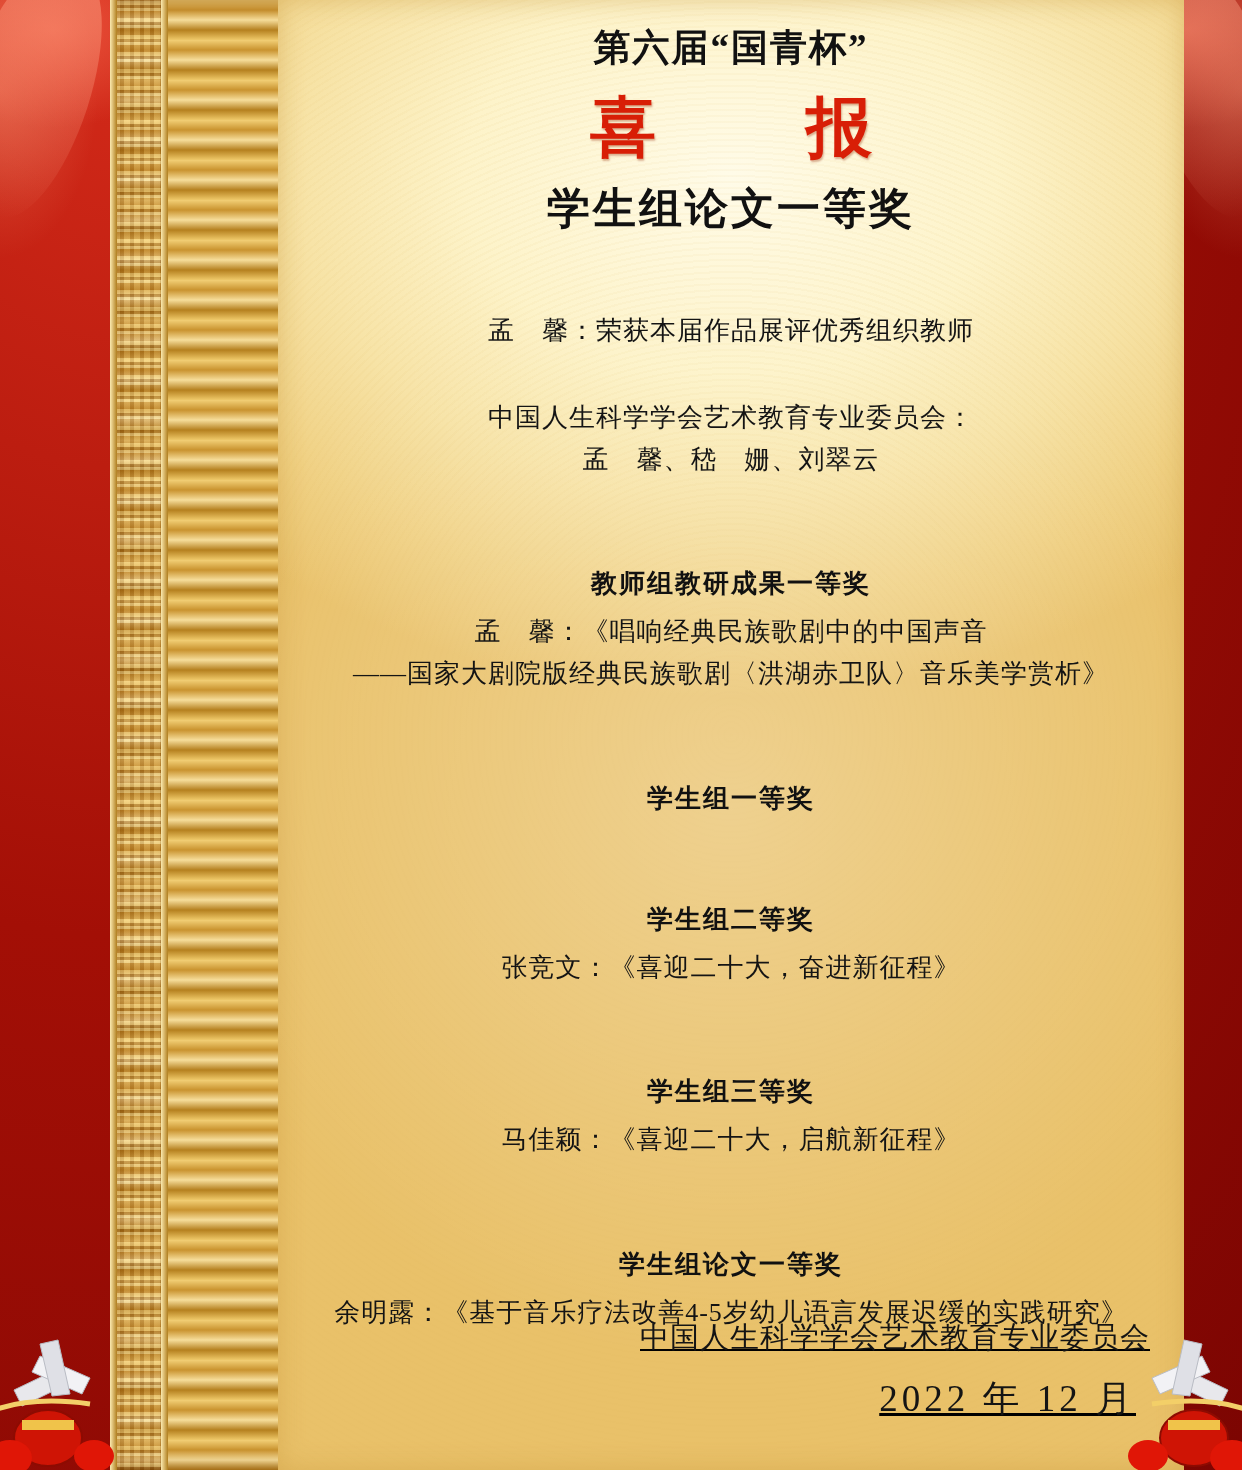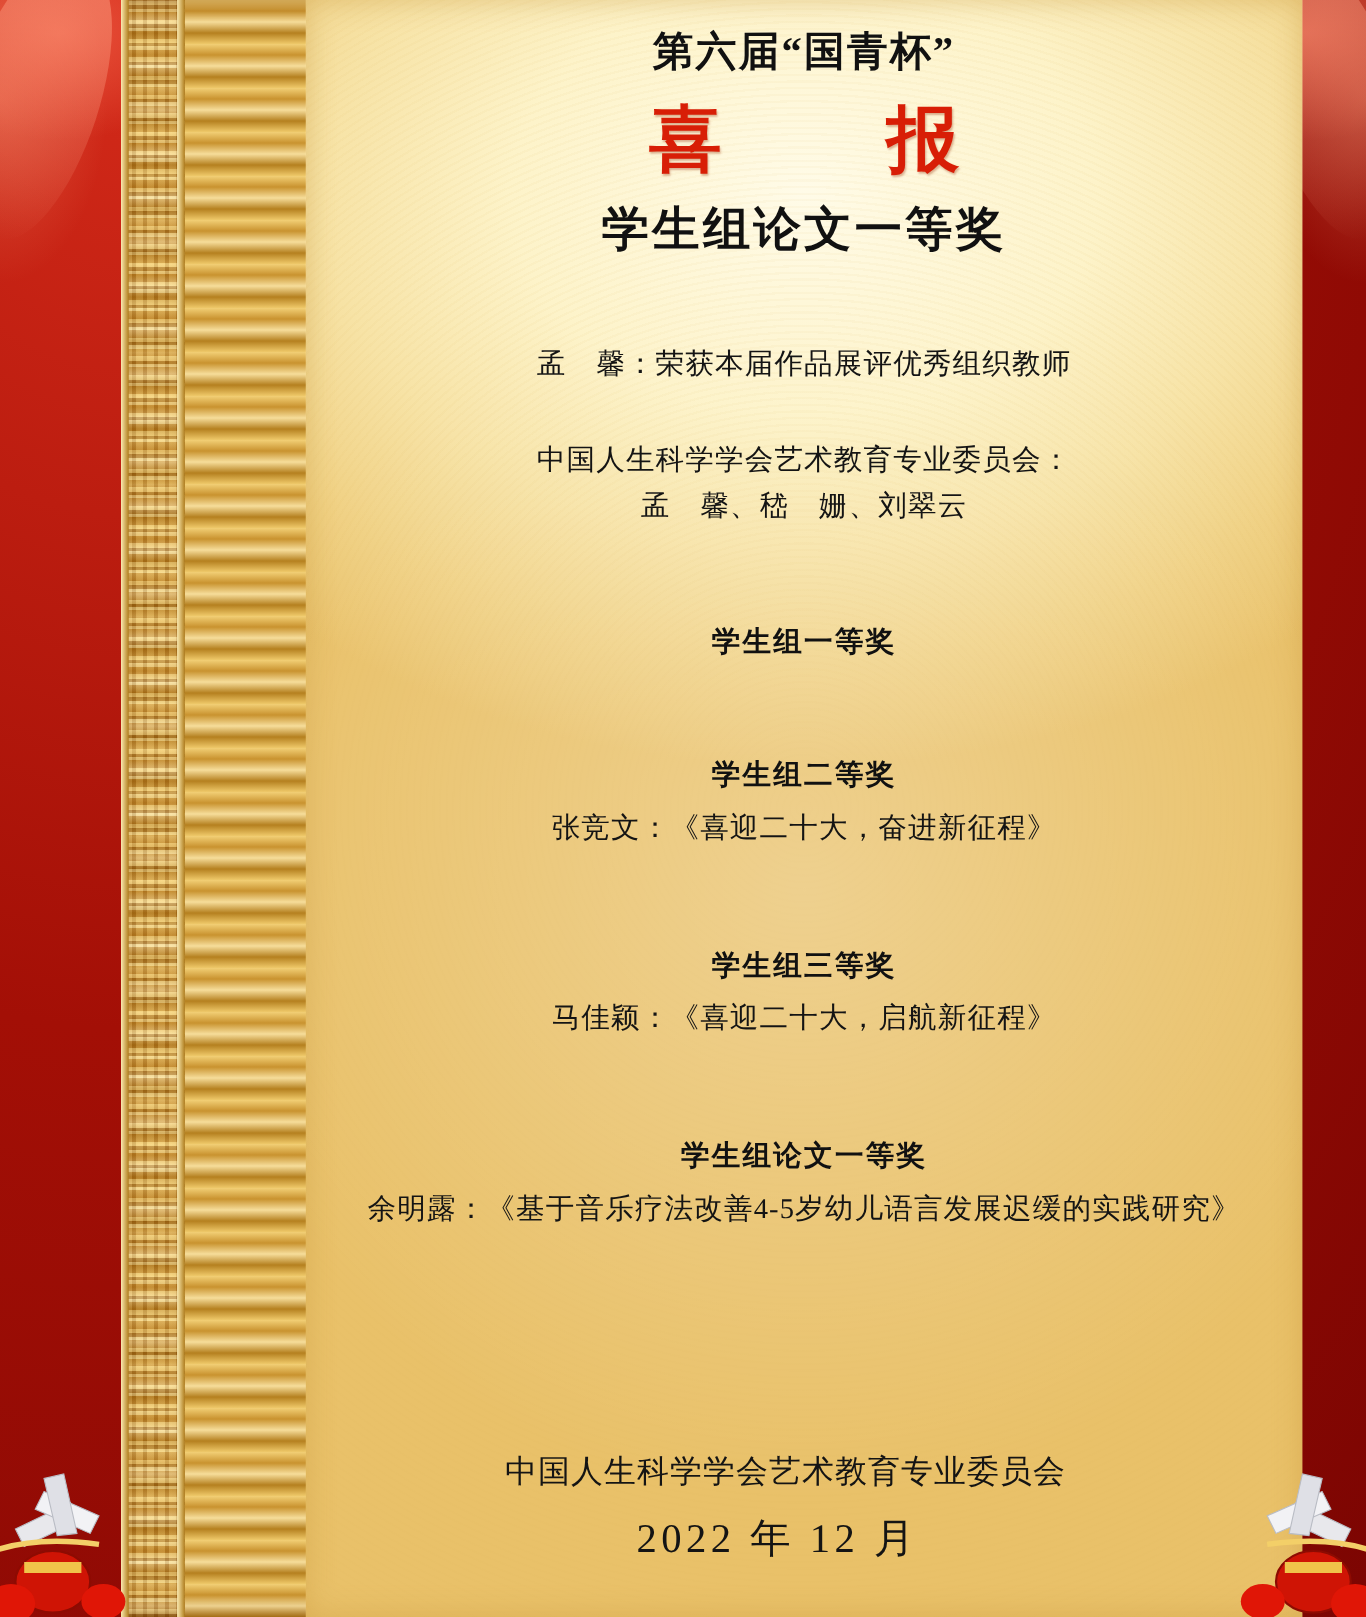--- a/index.html
+++ b/index.html
@@ -179,23 +179,24 @@
     font-weight: bold;
     letter-spacing: 2px;
     color: #111;
   }
 
   .footer {
     position: absolute;
     left: 0;
     right: 0;
     bottom: 46px;
-    text-align: center;
+    text-align: right;
     padding-right: 34px;
     z-index: 2;
+    text-decoration: underline;
   }
   .footer .org {
     font-size: 29px;
     letter-spacing: 1px;
     color: #141414;
   }
   .footer .date {
     margin-top: 16px;
     font-size: 37px;
     letter-spacing: 4px;
@@ -251,20 +252,25 @@
 
         <div class="block sp-top-72">
           <div class="line">孟　馨：荣获本届作品展评优秀组织教师</div>
         </div>
 
         <div class="block sp-top-46">
           <div class="line">中国人生科学学会艺术教育专业委员会：</div>
           <div class="line">孟　馨、嵇　姗、刘翠云</div>
         </div>
 
+        <div class="block sp-top-86">
+          <div class="award-head">教师组教研成果一等奖</div>
+          <div class="line sp-top-10">孟　馨：《唱响经典民族歌剧中的中国声音</div>
+          <div class="line">——国家大剧院版经典民族歌剧〈洪湖赤卫队〉音乐美学赏析》</div>
+        </div>
 
         <div class="block sp-top-86">
           <div class="award-head">学生组一等奖</div>
         </div>
 
         <div class="block sp-top-86">
           <div class="award-head">学生组二等奖</div>
           <div class="line sp-top-10">张竞文：《喜迎二十大，奋进新征程》</div>
         </div>
 

